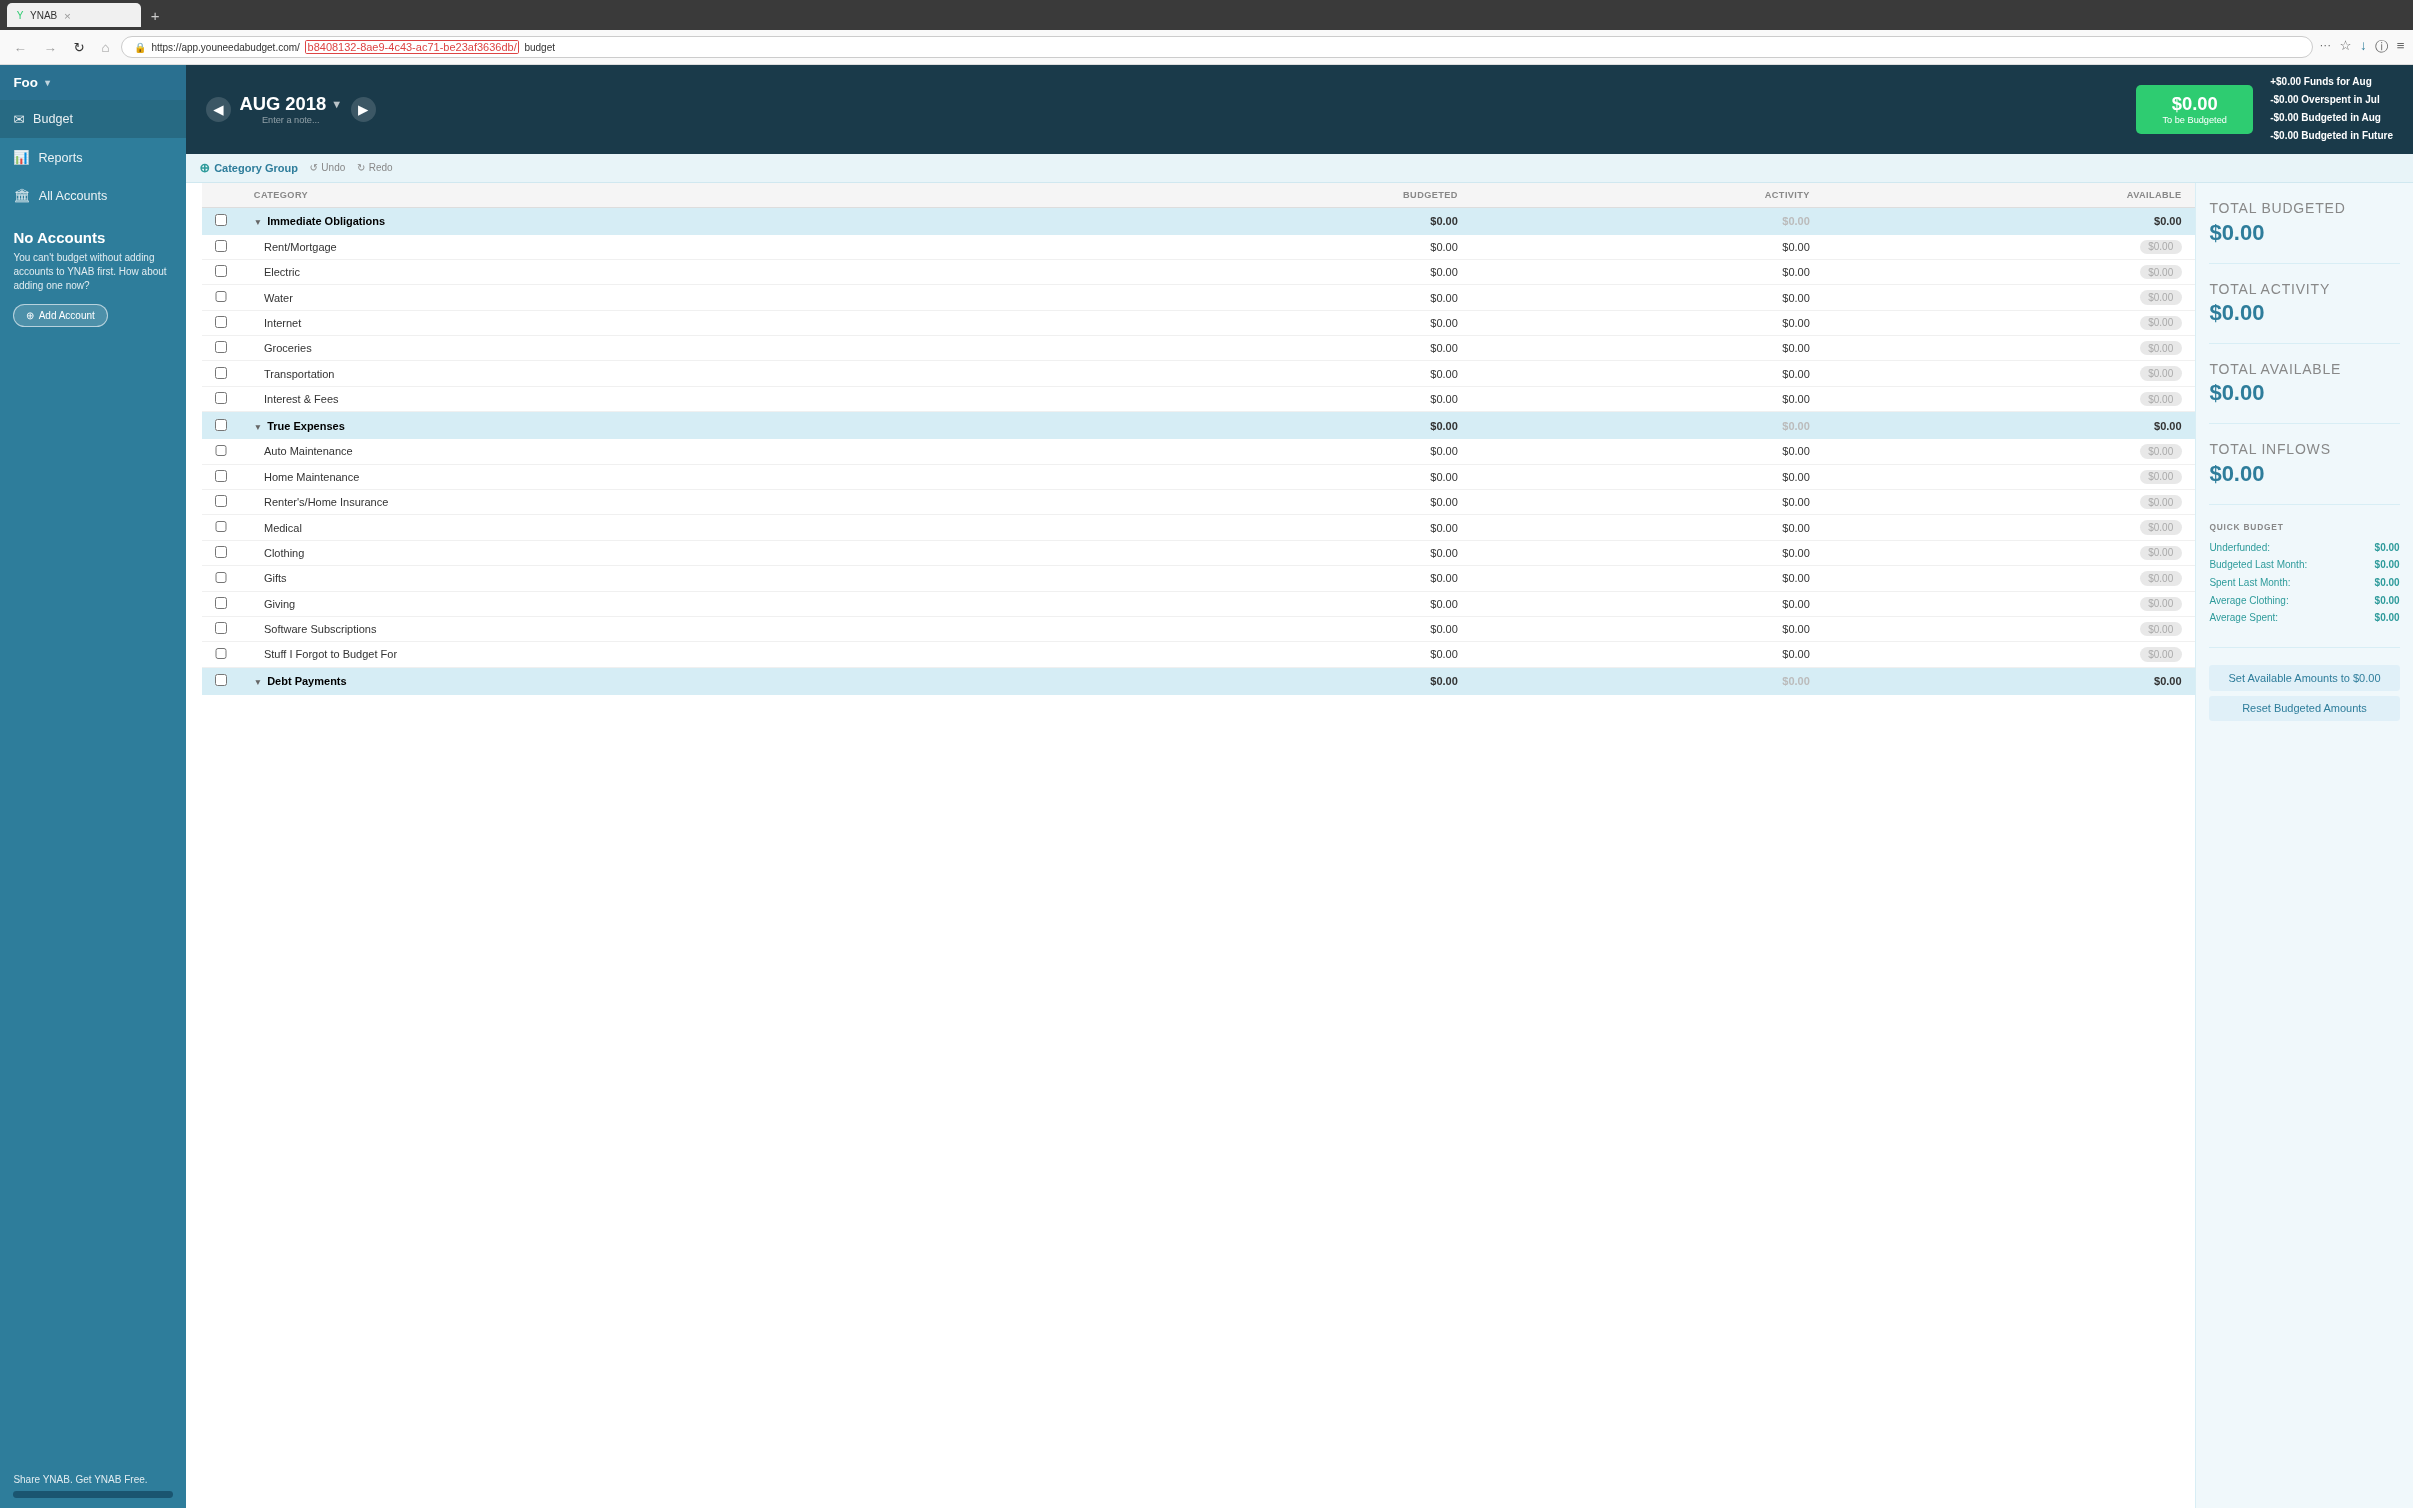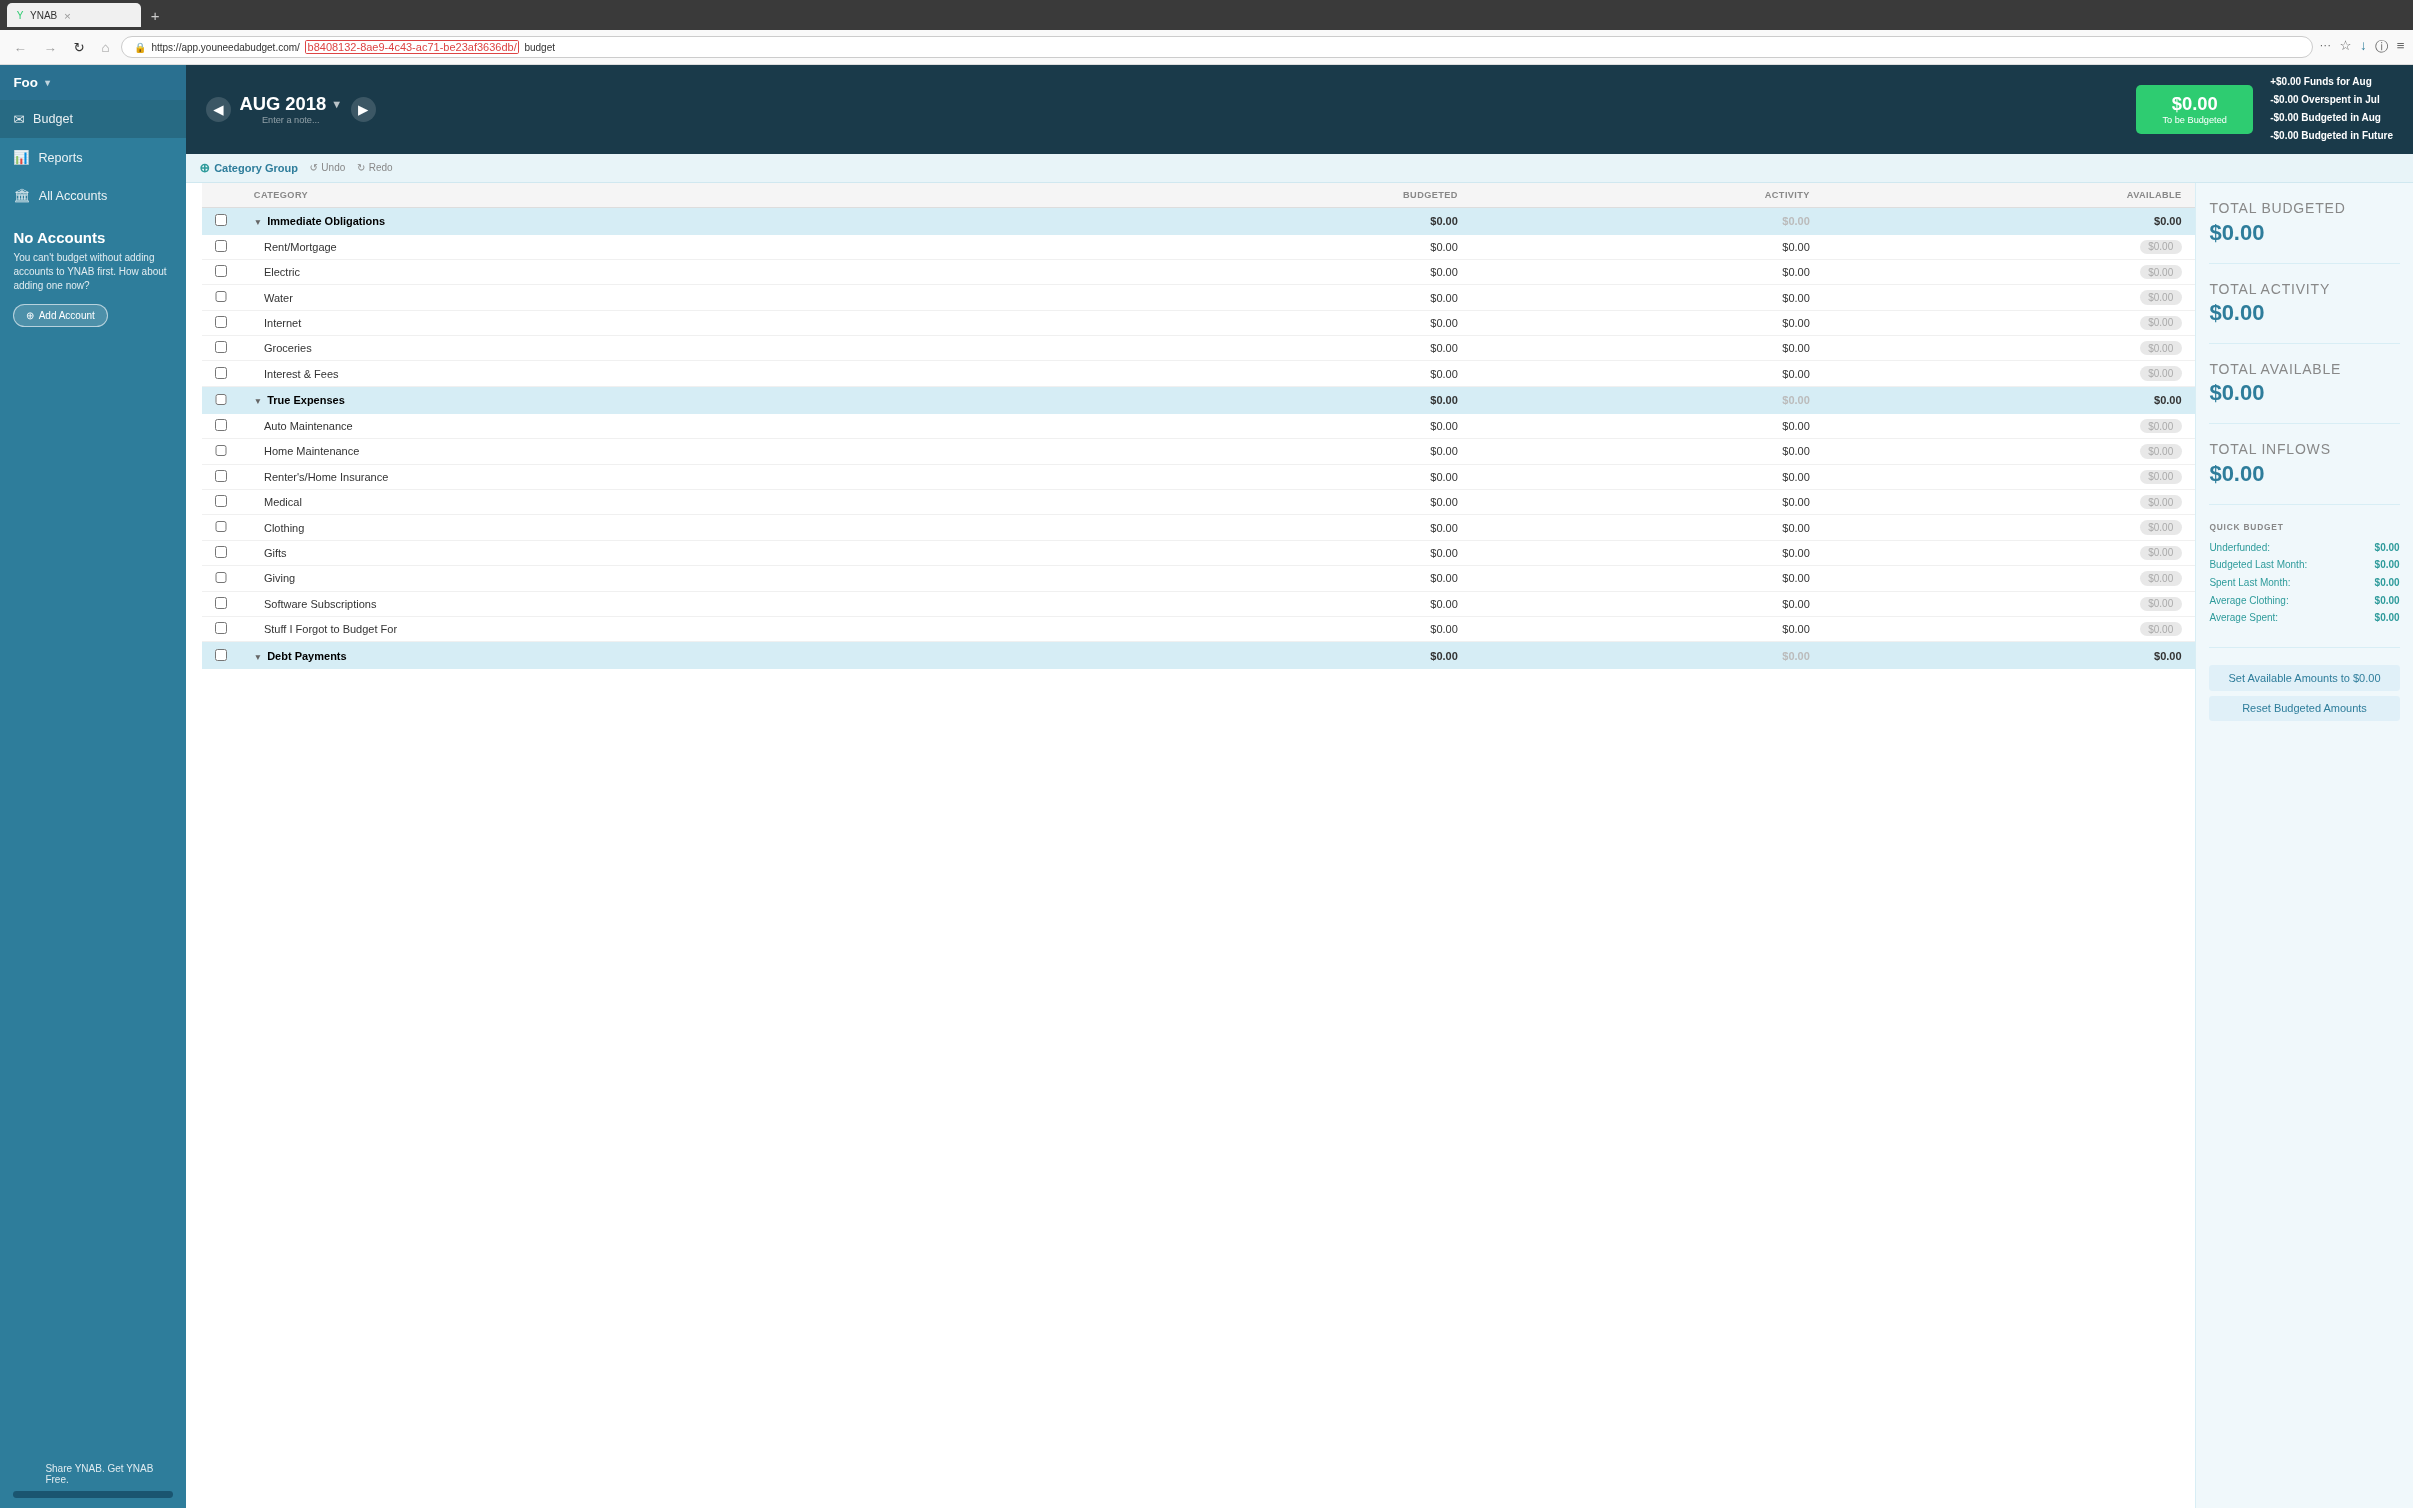--- a/index.html
+++ b/index.html
@@ -147,21 +147,21 @@
     <div class="sidebar-accounts-section">
       <div class="no-accounts-title">No Accounts</div>
       <div class="no-accounts-text">You can't budget without adding accounts to YNAB first. How about adding one now?</div>
       <button class="add-account-btn">
         <span>⊕</span>
         <span>Add Account</span>
       </button>
     </div>
 
     <div class="sidebar-footer">
-      <div style="cursor:pointer;margin-left:32px;">Share YNAB. Get YNAB Free.</div>
+      <div style="cursor:pointer;">Share YNAB. Get YNAB Free.</div>
       <div class="sidebar-footer-bar"></div>
     </div>
   </div>
 
   <div class="main">
 
     <div class="budget-header">
       <div class="month-nav">
         <button class="month-arrow">◀</button>
         <div style="text-align:center;">
@@ -254,20 +254,27 @@
       </tr>
               <tr class="category-row">
         <td class="checkbox-cell"><input type="checkbox" class="row-checkbox" style=""></td>
         <td class="indent">Groceries</td>
         <td class="cat-amount">$0.00</td>
         <td class="cat-amount">$0.00</td>
         <td style="text-align:right;"><span class="available-badge">$0.00</span></td>
       </tr>
               <tr class="category-row">
         <td class="checkbox-cell"><input type="checkbox" class="row-checkbox" style=""></td>
+        <td class="indent">Transportation</td>
+        <td class="cat-amount">$0.00</td>
+        <td class="cat-amount">$0.00</td>
+        <td style="text-align:right;"><span class="available-badge">$0.00</span></td>
+      </tr>
+              <tr class="category-row">
+        <td class="checkbox-cell"><input type="checkbox" class="row-checkbox" style=""></td>
         <td class="indent">Interest &amp; Fees</td>
         <td class="cat-amount">$0.00</td>
         <td class="cat-amount">$0.00</td>
         <td style="text-align:right;"><span class="available-badge">$0.00</span></td>
       </tr>
               <tr class="group-row">
       <td class="checkbox-cell"><input type="checkbox" class="row-checkbox" style=""></td>
       <td><span class="group-toggle">▼</span>True Expenses</td>
       <td class="group-amount">$0.00</td>
       <td class="group-amount" style="color:#bbb;">$0.00</td>

